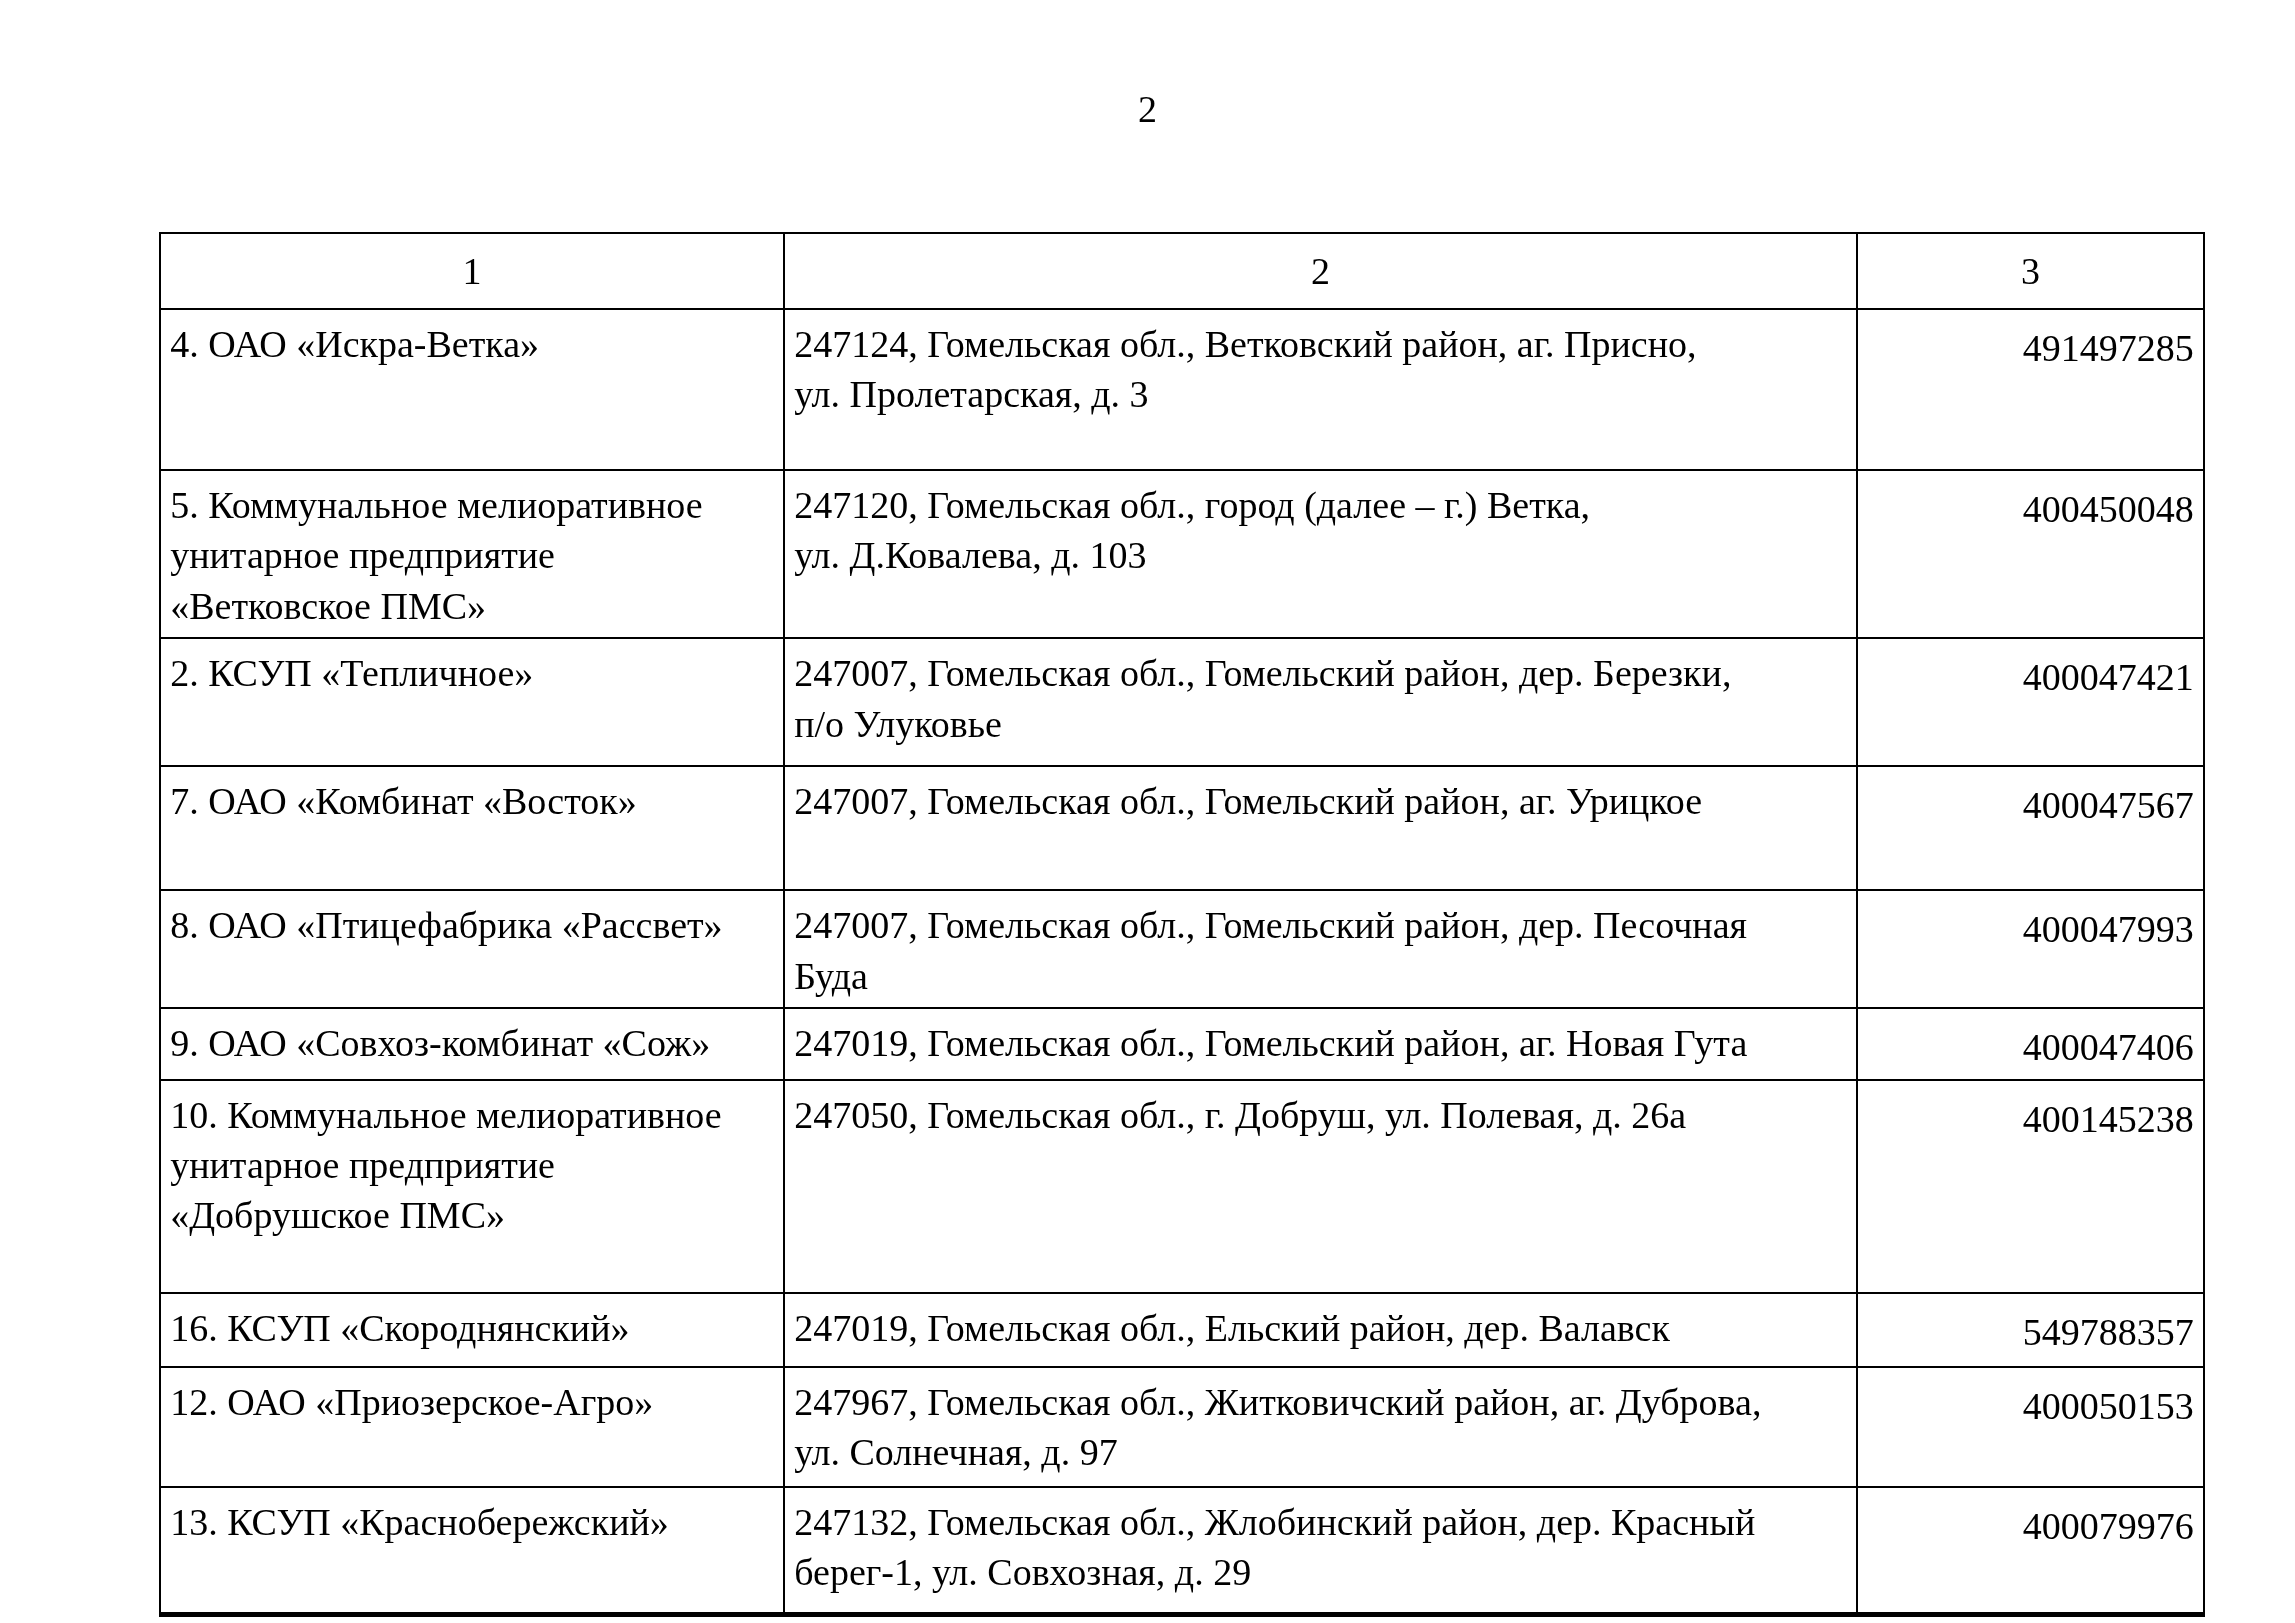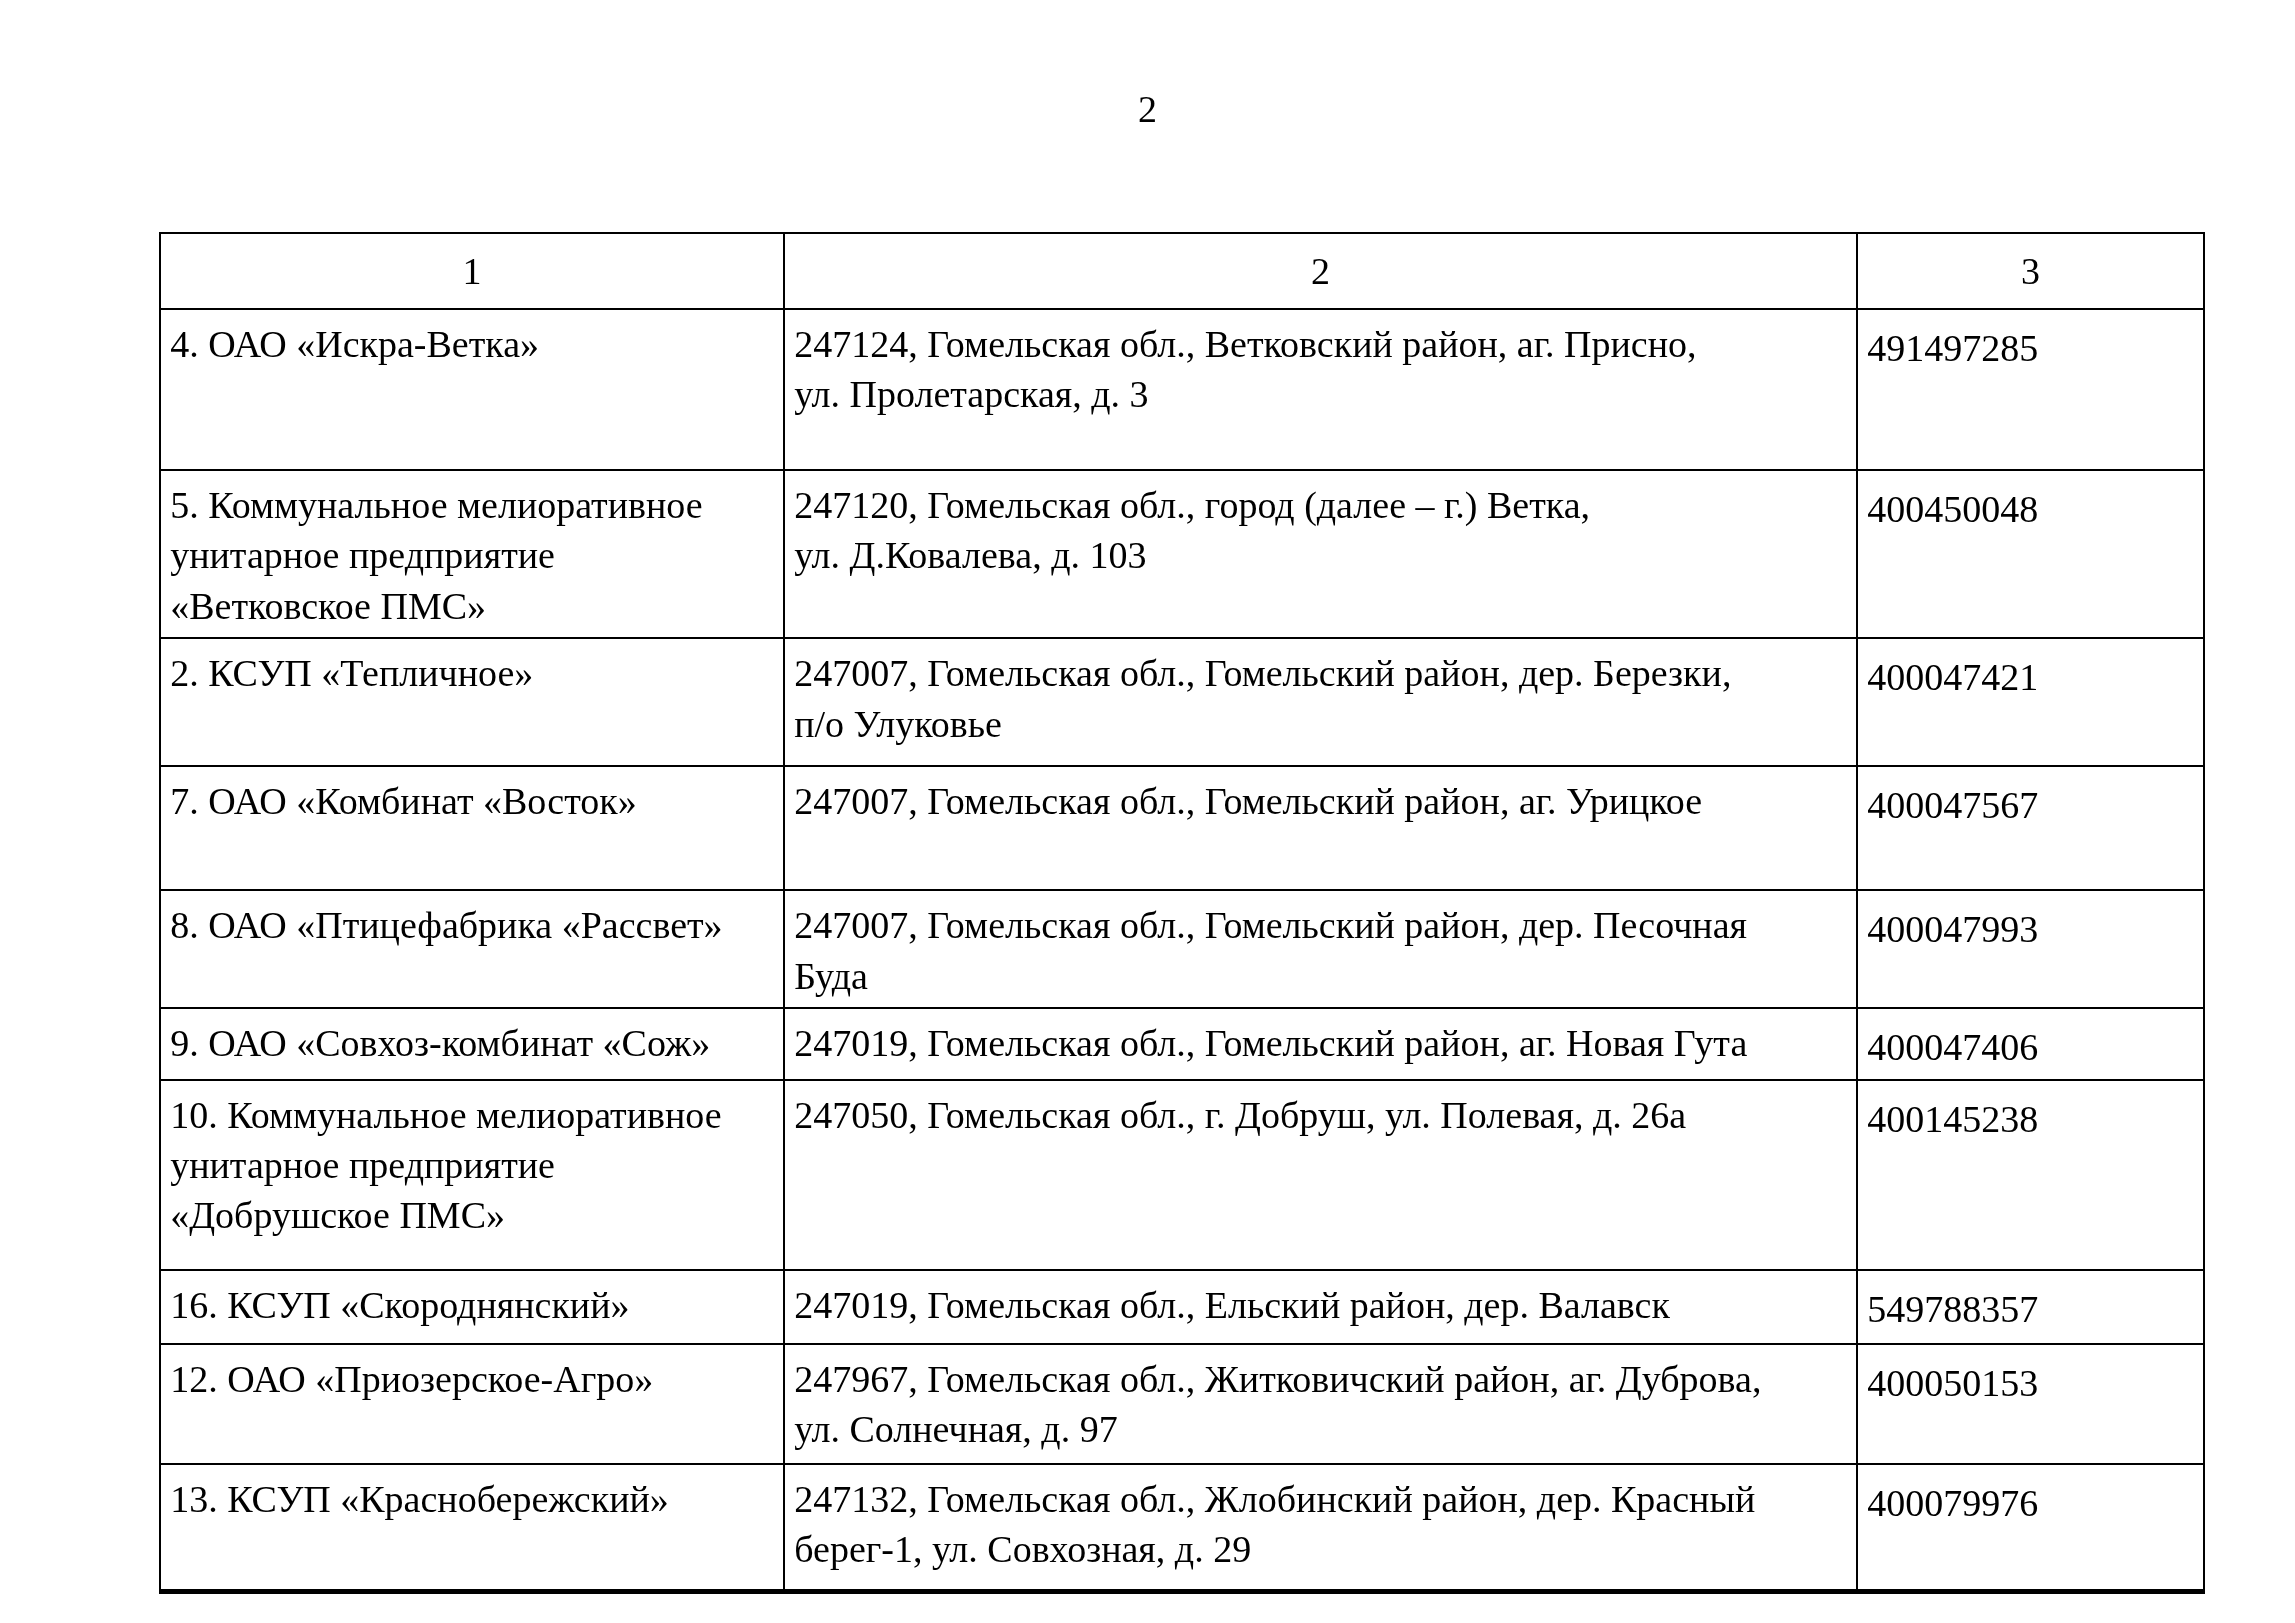--- a/index.html
+++ b/index.html
@@ -42,29 +42,29 @@
     overflow: hidden;
   }
   .org-table th {
     font-weight: normal;
     text-align: center;
     vertical-align: middle;
     white-space: normal;
   }
   .org-table thead tr { height: 76px; }
   .org-table td { padding: 9.2px 9.2px 6.5px 9.2px; }
-  .org-table td.col-unp { text-align: left; padding-top: 13px; }
+  .org-table td.col-unp { text-align: right; padding-top: 13px; }
   
   .org-table tbody tr:nth-child(1)  { height: 161px; margin-left: 17px; }
   .org-table tbody tr:nth-child(2)  { height: 166px; }
   .org-table tbody tr:nth-child(3)  { height: 128px; }
   .org-table tbody tr:nth-child(4)  { height: 124px; }
   .org-table tbody tr:nth-child(5)  { height: 96px; }
   .org-table tbody tr:nth-child(6)  { height: 61px; margin-top: 12px; }
-  .org-table tbody tr:nth-child(7)  { height: 190px; }
+  .org-table tbody tr:nth-child(7)  { height: 213px; }
   .org-table tbody tr:nth-child(8)  { height: 74px; }
   .org-table tbody tr:nth-child(9)  { height: 120px; }
   .org-table tbody tr:nth-child(10) { height: 128px; }
 </style>
 </head>
 <body>
 
 <div class="page">
 
   <div class="page-number">2</div>

